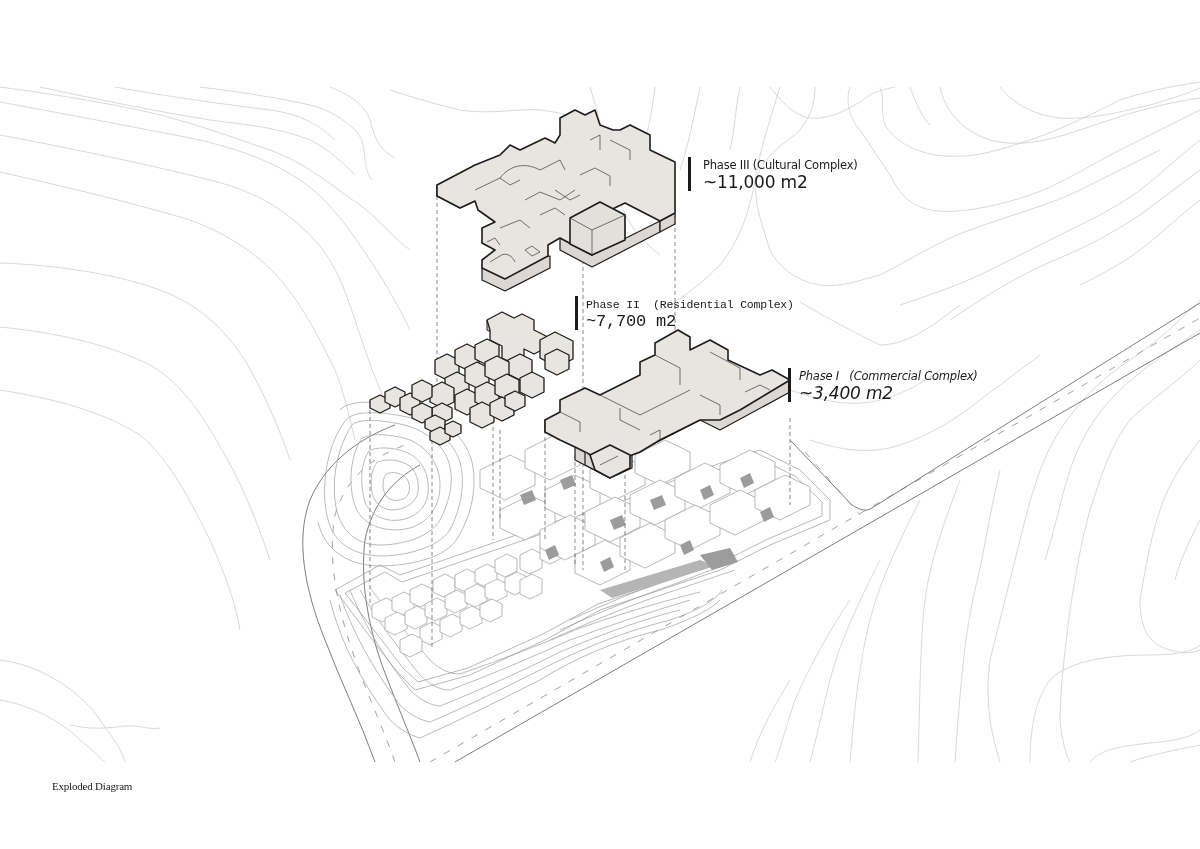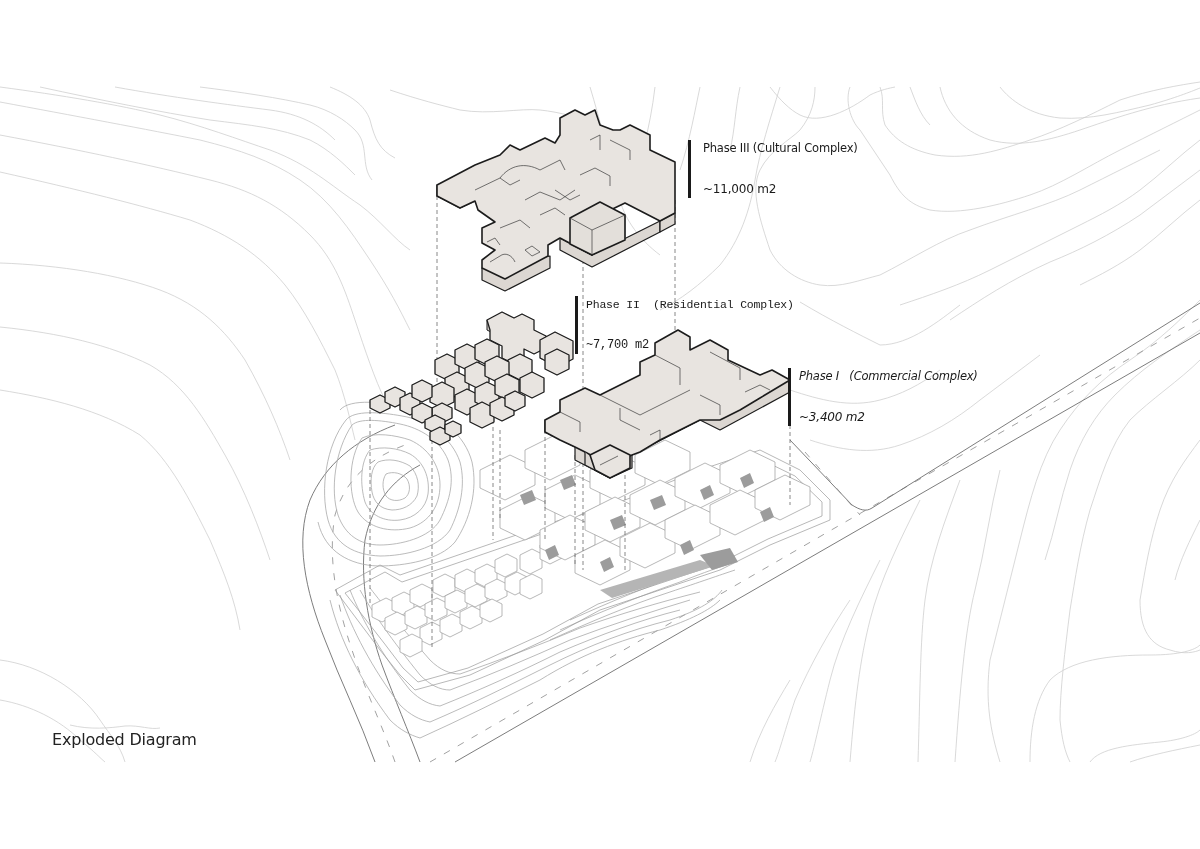--- a/index.html
+++ b/index.html
@@ -15,26 +15,26 @@
   .ghost-hatch { fill: #9c9c9c; stroke: none; }
   .slab-top { fill: #e8e4e0; stroke: #1c1c1c; stroke-width: 1.6; stroke-linejoin: round; }
   .slab-side { fill: #dcd7d2; stroke: #1c1c1c; stroke-width: 1.2; stroke-linejoin: round; }
   .slab-inner { fill: none; stroke: #3a3a3a; stroke-width: 0.7; }
   .cell-top { fill: #e8e4e0; stroke: #1c1c1c; stroke-width: 1.3; stroke-linejoin: round; }
   .cell-side { fill: #d8d3ce; stroke: #1c1c1c; stroke-width: 1; stroke-linejoin: round; }
 
   .label { position: absolute; padding-left: 8px; border-left: 3px solid #1a1a1a;
            font-family: "DejaVu Sans", sans-serif; color: #1a1a1a; line-height: 17px; }
   .label .title { font-size: 11.5px; white-space: pre; letter-spacing: -0.2px; }
-  .label .area { font-size: 12px; letter-spacing: -0.2px; margin-top: 24px; }
-  #label-phase3 { left: 688px; top: 140px; padding-left: 12px; }
+  .label .area { font-size: 17px; letter-spacing: -0.2px; }
+  #label-phase3 { left: 688px; top: 157px; padding-left: 12px; }
   #label-phase2 { left: 575px; top: 296px; font-family: Liberation Mono, monospace; }
   #label-phase1 { left: 788px; top: 368px; font-style: italic; }
-  #caption { position: absolute; left: 52px; top: 730px; font-size: 16px; color: #222;
-             letter-spacing: -0.2px; }
+  #caption { position: absolute; left: 52px; top: 780px; font-size: 11px; color: #222;
+             letter-spacing: -0.2px; font-family: Liberation Serif, serif; }
 </style>
 </head>
 <body>
 
 <svg id="drawing" viewBox="0 0 1200 849" xmlns="http://www.w3.org/2000/svg">
 
   <g>
 
     <path class="contour" d="M0,87 C60,95 120,105 160,115 C200,125 240,140 270,150 C310,165 330,185 360,205 C380,220 395,240 410,250"></path>
     <path class="contour" d="M0,102 C70,115 150,130 200,140 C240,150 270,160 300,180 C330,200 350,230 370,260 C390,290 400,310 410,330"></path>

